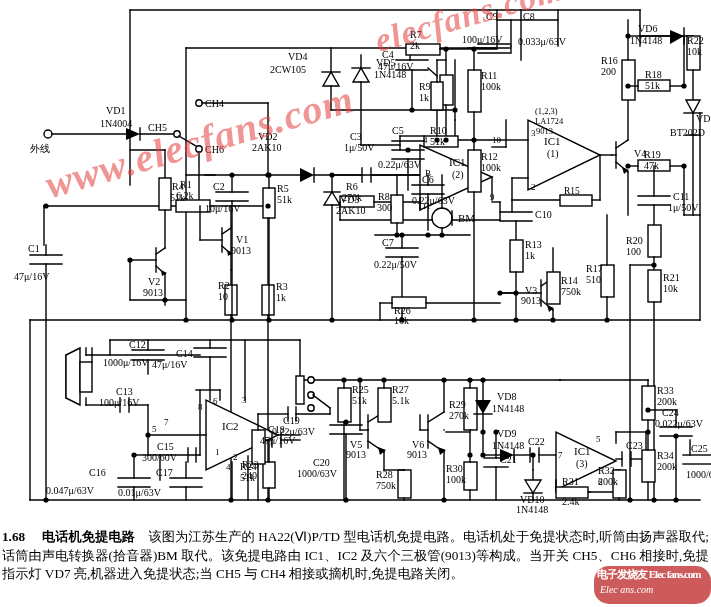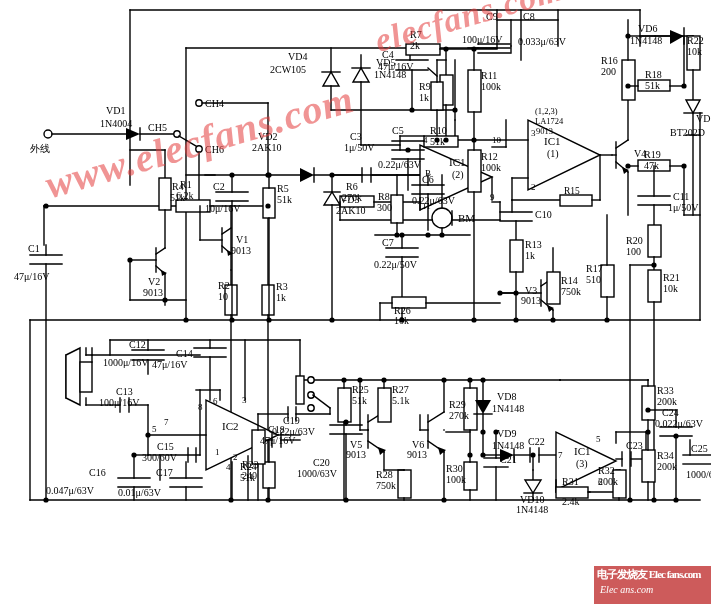--- a/index.html
+++ b/index.html
@@ -4,21 +4,21 @@
 <style>
   html,body{margin:0;padding:0;background:#fff;}
   body{width:711px;height:607px;font-family:"Liberation Serif",serif;color:#000;position:relative;overflow:hidden;}
   #sheet{position:relative;width:711px;height:607px;}
   #schem{position:absolute;left:0;top:0;width:711px;height:520px;}
   .wm{position:absolute;pointer-events:none;user-select:none;
       color:rgba(228,60,60,.55);font-family:"Liberation Serif",serif;font-weight:bold;font-style:italic;}
   #wm1{left:40px;top:118px;font-size:40px;transform:rotate(-16deg);letter-spacing:1px;}
   #wm2{left:372px;top:-4px;font-size:34px;transform:rotate(-16deg);letter-spacing:1px;}
   #stamp{position:absolute;left:594px;top:566px;width:117px;height:38px;
-         background:rgba(186,28,28,.72);overflow:hidden;}
+         background:rgba(186,28,28,.72);overflow:hidden;border-radius:15px;}
   #stamp .s1{position:absolute;left:3px;top:1px;font-size:11px;color:#fff;font-weight:bold;
              font-family:"Liberation Serif",serif;letter-spacing:-1px;}
   #stamp .s2{position:absolute;left:6px;top:18px;font-size:10px;color:#fff;font-style:italic;}
   #caption{position:absolute;left:0;top:528px;width:711px;}
   #caption p{margin:0;padding:0 2px;font-size:13.2px;line-height:18.6px;
              font-family:"Liberation Serif",serif;text-align:justify;}
   #caption b{font-weight:bold;}
   text{font-family:"Liberation Serif",serif;}
 </style>
 </head>
@@ -762,14 +762,23 @@
   </svg>
 
   <div class="wm" id="wm1">www.elecfans.com</div>
   <div class="wm" id="wm2">elecfans.com</div>
 
   <div id="stamp">
     <div class="s1">电子发烧友 Elec fans.com</div>
     <div class="s2">Elec ans.com</div>
   </div>
 
+  <div id="caption">
+    <p>
+      <b>1.68</b>
+      &nbsp;&nbsp;&nbsp;
+      <b>电话机免提电路</b>
+      &nbsp;&nbsp;
+      <span>该图为江苏生产的 HA22(Ⅵ)P/TD 型电话机免提电路。电话机处于免提状态时,听筒由扬声器取代;话筒由声电转换器(拾音器)BM 取代。该免提电路由 IC1、IC2 及六个三极管(9013)等构成。当开关 CH5、CH6 相接时,免提指示灯 VD7 亮,机器进入免提状态;当 CH5 与 CH4 相接或摘机时,免提电路关闭。</span>
+    </p>
+  </div>
 
 </div>
 
 </body></html>

